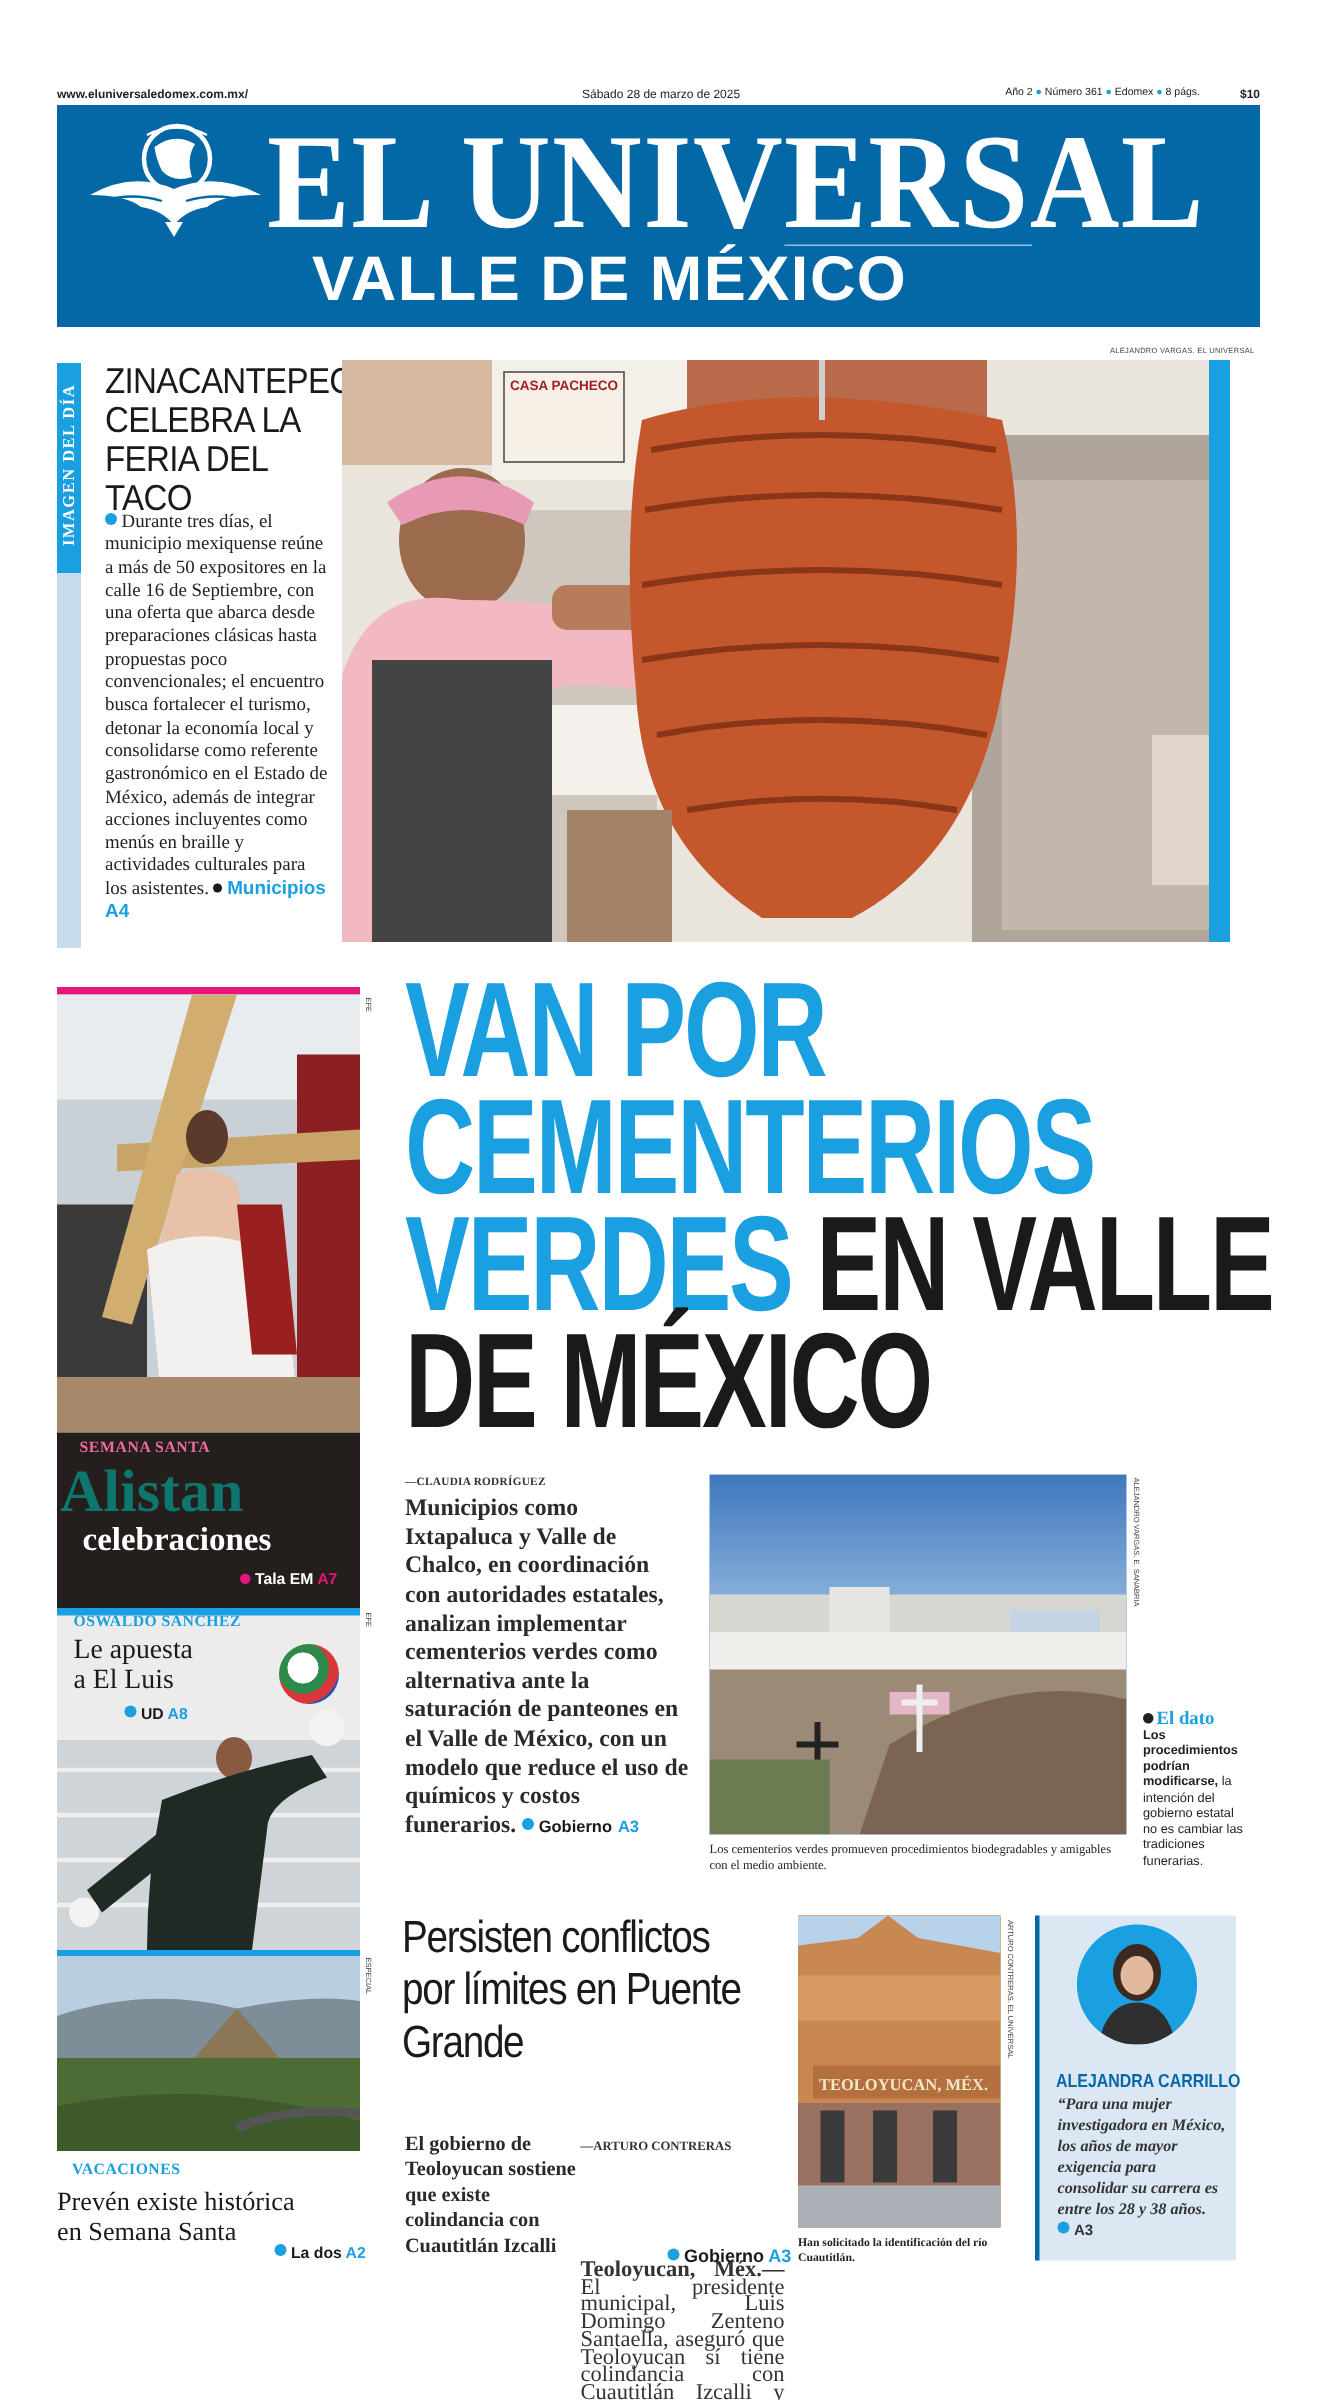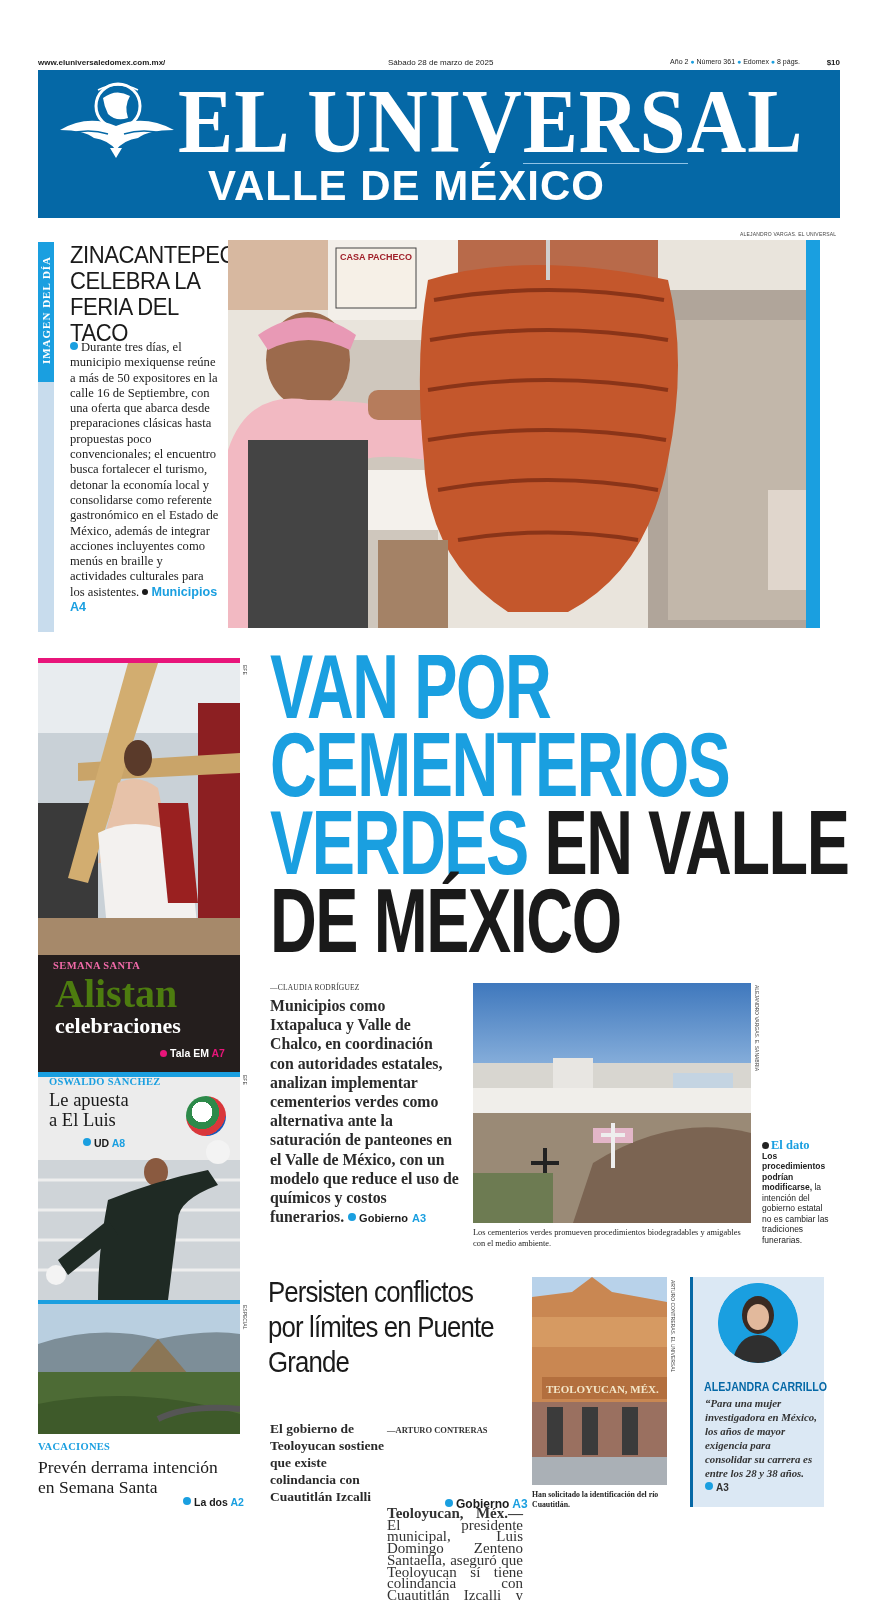--- a/index.html
+++ b/index.html
@@ -29,41 +29,41 @@
   .bullet{display:inline-block;width:8px;height:8px;border-radius:50%;background:#1a9fe0;margin-right:3px;vertical-align:1px}
   .ref{color:#1a9fe0;font-weight:bold;font-family:"Liberation Sans",sans-serif}
   .taco-photo{left:228px;top:240px;width:592px;height:388px;overflow:hidden;background:#d9d1c8}
   .photo-credit{font-family:"Liberation Sans",sans-serif;font-size:5px;color:#444;letter-spacing:.2px}
   .blue-edge{left:806px;top:240px;width:14px;height:388px;background:#1a9fe0}
   
   .pink-top{left:38px;top:658px;width:202px;height:5px;background:#e8157a}
   .jesus-photo{left:38px;top:663px;width:202px;height:292px;overflow:hidden;background:#a9b4ba}
   .ss-box{left:38px;top:955px;width:202px;height:117px;background:#241e1d}
   .ss-kicker{left:53px;top:960px;font-size:10.5px;font-weight:bold;color:#f06aa8;letter-spacing:.4px}
-  .ss-h1{left:55px;top:972px;font-size:40px;font-weight:bold;color:#4d7c0f;line-height:44px}
+  .ss-h1{left:40px;top:972px;font-size:40px;font-weight:bold;color:#0f766e;line-height:44px}
   .ss-h2{left:55px;top:1013px;font-size:22px;font-weight:bold;color:#fff;line-height:26px}
   .ss-ref{left:160px;top:1047px;font-size:10.5px;color:#fff;font-weight:bold}
   .ss-ref .pdot{display:inline-block;width:7px;height:7px;border-radius:50%;background:#e8157a;margin-right:3px}
   .ss-ref .pg{color:#e8157a}
   .os-box{left:38px;top:1072px;width:202px;height:228px;background:#ececec}
   .os-top{left:38px;top:1072px;width:202px;height:5px;background:#1a9fe0}
   .os-kicker{left:49px;top:1076px;font-size:10.5px;font-weight:bold;color:#1a9fe0;letter-spacing:.3px}
   .os-head{left:49px;top:1090px;font-size:18.5px;line-height:20px;color:#1a1a1a}
   .os-ref{left:83px;top:1137px;font-size:10.5px;font-weight:bold;color:#1a1a1a}
   .keeper-photo{left:38px;top:1140px;width:202px;height:160px;overflow:hidden;background:#cfd6dc}
   .teo-photo{left:38px;top:1304px;width:202px;height:130px;overflow:hidden;background:#9fb5c6}
   .pink2-top{left:38px;top:1300px;width:202px;height:4px;background:#1a9fe0}
-  .vac-kicker{left:38px;top:1441px;font-size:10.5px;font-weight:bold;color:#1a9fe0;letter-spacing:.3px}
+  .vac-kicker{left:48px;top:1441px;font-size:10.5px;font-weight:bold;color:#1a9fe0;letter-spacing:.3px}
   .vac-head{left:38px;top:1457px;font-size:17.5px;line-height:20px;color:#1a1a1a;width:210px}
   .vac-ref{left:183px;top:1496px;font-size:10.5px;font-weight:bold}
   
   .main-head{left:270px;top:648px;width:560px;font-family:"Liberation Sans",sans-serif;font-weight:bold;font-size:90px;line-height:78px;letter-spacing:-2px;transform:scaleX(0.72);transform-origin:left top;white-space:nowrap}
   .main-head .blue{color:#1a9fe0}
   .main-head .dark{color:#1a1a1a}
-  .byline1{left:270px;top:983px;font-size:7.5px;font-weight:normal;color:#333;letter-spacing:.2px}
+  .byline1{left:270px;top:983px;font-size:7.5px;font-weight:bold;color:#333;letter-spacing:.2px}
   .lede{left:270px;top:996px;width:190px;font-size:15.8px;line-height:19.2px;font-weight:bold;color:#2a2a2a}
   .lede .ref{font-size:12px}
   .cem-photo{left:473px;top:983px;width:278px;height:240px;overflow:hidden;background:#6a9bd0}
   .cem-caption{left:473px;top:1227px;width:278px;font-size:8.4px;line-height:11px;color:#222}
   .dato{left:762px;top:1140px;width:70px;font-family:"Liberation Sans",sans-serif;font-size:8.5px;line-height:10.5px;color:#222}
   .dato .h{font-family:"Liberation Serif",serif;font-weight:bold;font-size:12.5px;color:#1a9fe0}
   .dato .h .b{display:inline-block;width:7px;height:7px;border-radius:50%;background:#222;margin-right:2px}
   
   .s2-head{left:268px;top:1274px;width:260px;font-family:"Liberation Sans",sans-serif;font-size:30px;line-height:35px;color:#1a1a1a;letter-spacing:-1px;transform:scaleX(0.86);transform-origin:left top;white-space:nowrap}
   .s2-deck{left:270px;top:1420px;width:115px;font-size:13.5px;line-height:17px;font-weight:bold;color:#2a2a2a}
@@ -218,21 +218,21 @@
     <path d="M0 40 Q60 20 120 35 Q170 25 202 30 L202 70 L0 70Z" fill="#7d8e98"></path>
     <path d="M90 70 L120 35 L150 70Z" fill="#8b7656"></path>
     <rect x="0" y="68" width="202" height="62" fill="#4d6b35"></rect>
     <path d="M0 100 Q100 80 202 110 L202 130 L0 130Z" fill="#3e5a2a"></path>
     <path d="M120 115 Q150 100 202 105" stroke="#555" stroke-width="6" fill="none"></path>
   </svg>
 </div>
 <div class="abs vcredit" style="left:248px;top:1305px">ESPECIAL</div>
 <div class="abs vac-kicker">VACACIONES</div>
 <div class="abs vac-head">
-  <div>Prevén derrama intención</div>
+  <div>Prevén existe histórica</div>
   <div>en Semana Santa</div>
 </div>
 <div class="abs vac-ref sans">
   <span class="bullet"></span><span>La dos</span>
   <span style="color:#1a9fe0">A2</span>
 </div>
 
 <div class="abs main-head">
   <div class="blue">VAN POR</div>
   <div class="blue">CEMENTERIOS</div>

